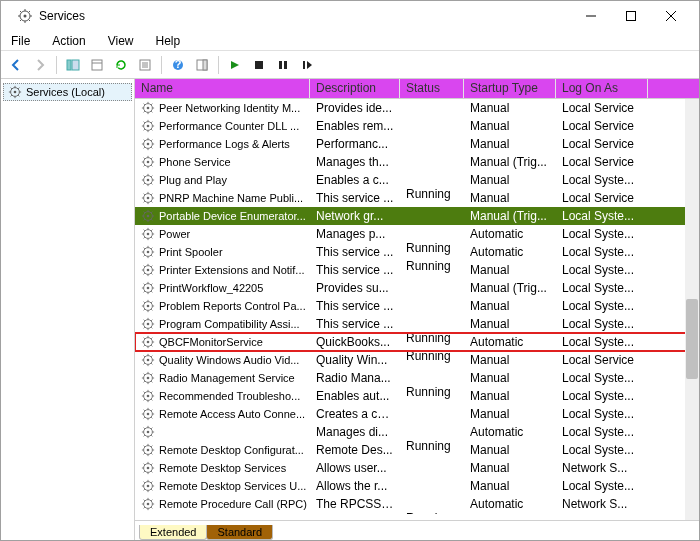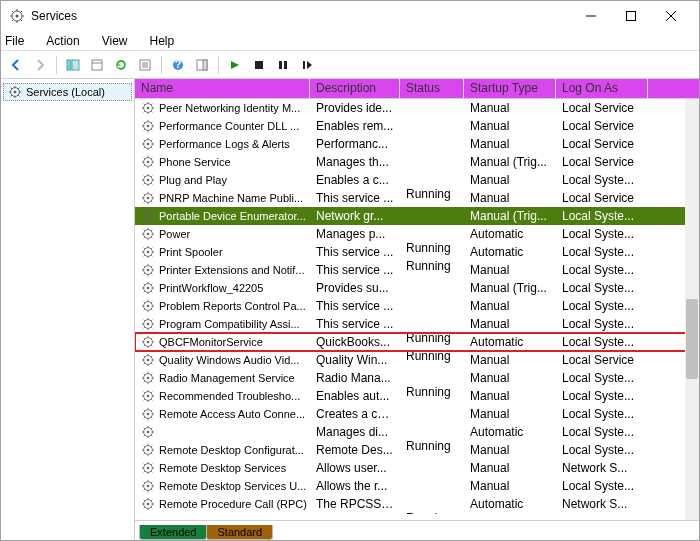--- a/index.html
+++ b/index.html
@@ -1,22 +1,22 @@
 <!DOCTYPE html>
 <html><head>
 <meta charset="utf-8">
 <style>
 * { box-sizing: border-box; margin: 0; padding: 0; font-family: "Segoe UI", Tahoma, sans-serif; font-size: 11px; }
 body { background: #fff; width: 700px; height: 541px; overflow: hidden; display: flex; flex-direction: column; border: 1px solid #a0a0a0; }
-.titlebar { height: 30px; display: flex; align-items: center; padding: 0 8px; }
+.titlebar { height: 30px; display: flex; align-items: center; padding: 0 8px; margin-left: 8px; }
 .titlebar .icon { width: 16px; height: 16px; margin-right: 6px; }
 .titlebar .title { flex: 1; font-size: 12px; }
 .win-btn { width: 40px; height: 28px; display: flex; align-items: center; justify-content: center; }
 .win-btn svg { width: 10px; height: 10px; }
-.menubar { height: 20px; display: flex; align-items: center; padding: 0 0; gap: 14px; border-bottom: 1px solid #e0e0e0; }
+.menubar { height: 20px; display: flex; align-items: center; padding: 0 6px; gap: 14px; border-bottom: 1px solid #e0e0e0; }
 .menubar span { font-size: 12px; padding: 2px 4px; }
 .toolbar { height: 28px; display: flex; align-items: center; padding: 0 4px; border-bottom: 1px solid #d0d0d0; gap: 2px; }
 .tb-btn { width: 22px; height: 22px; display: flex; align-items: center; justify-content: center; border: 1px solid transparent; border-radius: 2px; }
 .tb-sep { width: 1px; height: 18px; background: #d0d0d0; margin: 0 3px; }
 .body { flex: 1; display: flex; min-height: 0; }
 .tree { width: 134px; border-right: 1px solid #d0d0d0; padding: 4px 2px; }
 .tree-item { display: flex; align-items: center; padding: 1px 4px; gap: 4px; border: 1px dotted #888; background: #e5f3fb; }
 .tree-item .gear { width: 14px; height: 14px; }
 .main { flex: 1; display: flex; flex-direction: column; min-width: 0; }
 .list-wrap { flex: 1; overflow: hidden; position: relative; }
@@ -32,21 +32,21 @@
 .row.selected { background: #4d7c0f; color: #fff; }
 .row.highlight { outline: 2px solid #e02020; outline-offset: -1px; }
 .cell { padding: 0 6px; white-space: nowrap; overflow: hidden; text-overflow: ellipsis; font-size: 12px; }
 .cell.name { width: 175px; display: flex; align-items: center; gap: 4px; }
 .cell.desc { width: 90px; }
 .cell.status { width: 64px; margin-top: 28px; }
 .cell.startup { width: 92px; }
 .cell.logon { width: 92px; }
 .gear-ico { width: 14px; height: 14px; flex-shrink: 0; }
 .tabs { height: 20px; display: flex; align-items: flex-end; padding-left: 4px; border-top: 1px solid #d0d0d0; }
-.tab { border: 1px solid #bbb; border-top: none; padding: 1px 10px; font-size: 11px; background: #15803d; border-bottom-left-radius: 3px; border-bottom-right-radius: 3px; margin-right: -1px; }
+.tab { border: 1px solid #bbb; border-top: none; padding: 1px 10px; font-size: 11px; background: #fef9c3; border-bottom-left-radius: 3px; border-bottom-right-radius: 3px; margin-right: -1px; }
 .tab.active { background: #a16207; }
 .scrollbar-track { position: absolute; right: 0; top: 20px; bottom: 0; width: 14px; background: #f0f0f0; }
 .scrollbar-thumb { position: absolute; right: 1px; width: 12px; background: #c0c0c0; border-radius: 2px; }
 
 </style>
 </head>
 <body>
 
 <div class="titlebar">
   <svg class="icon" viewBox="0 0 16 16">

